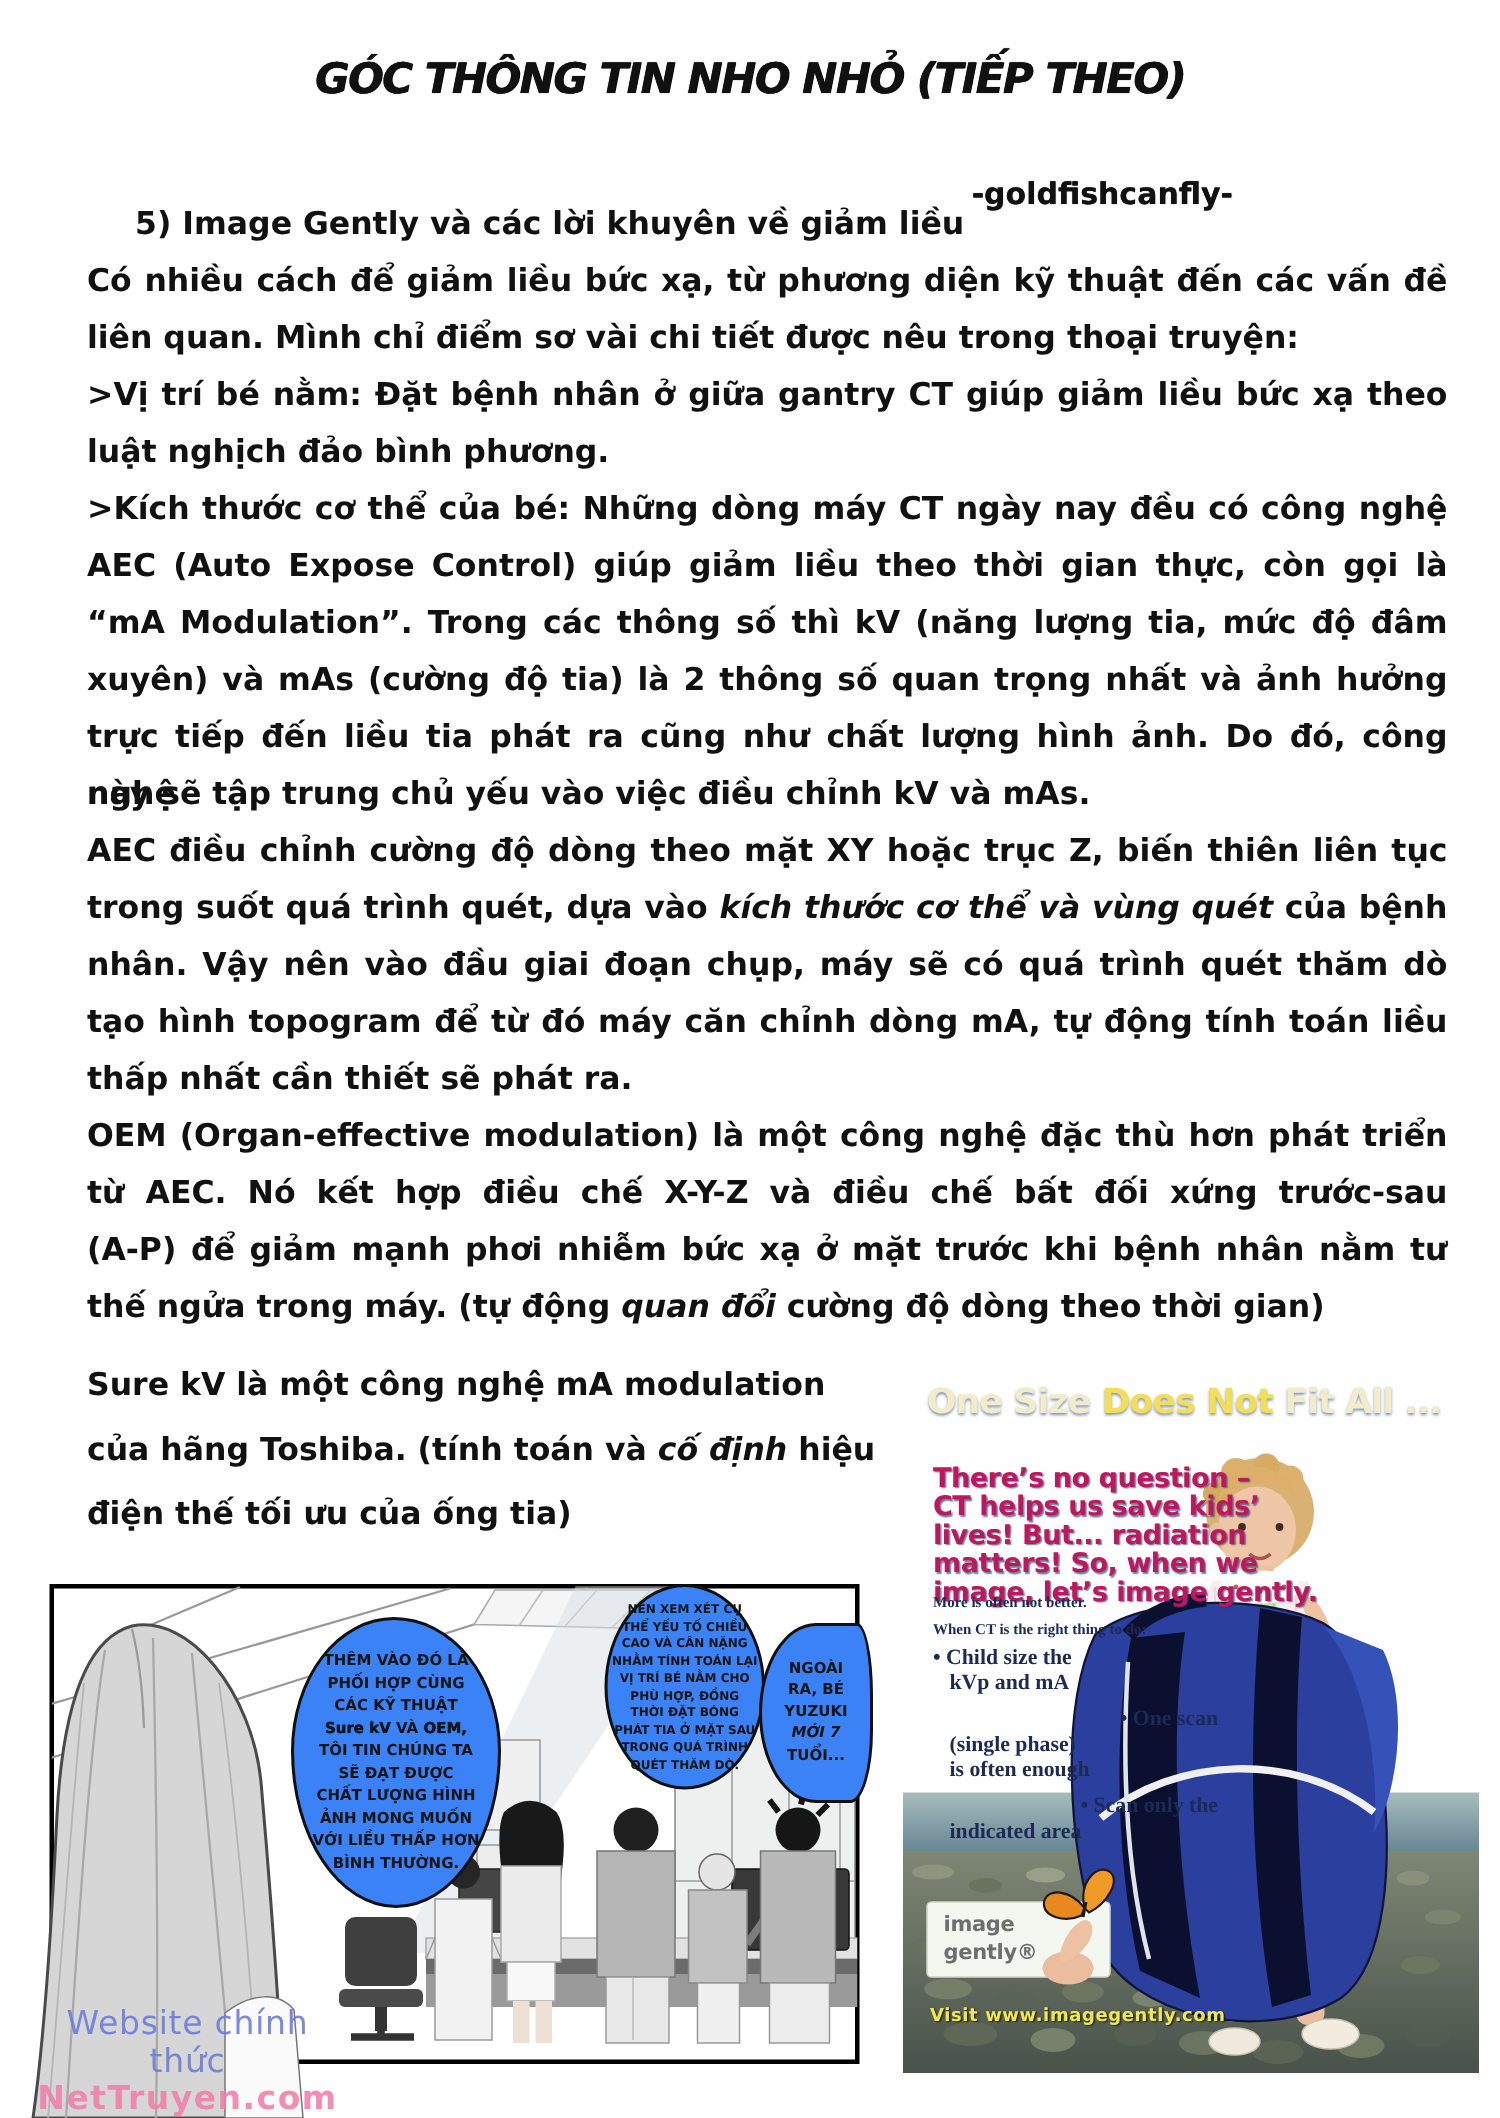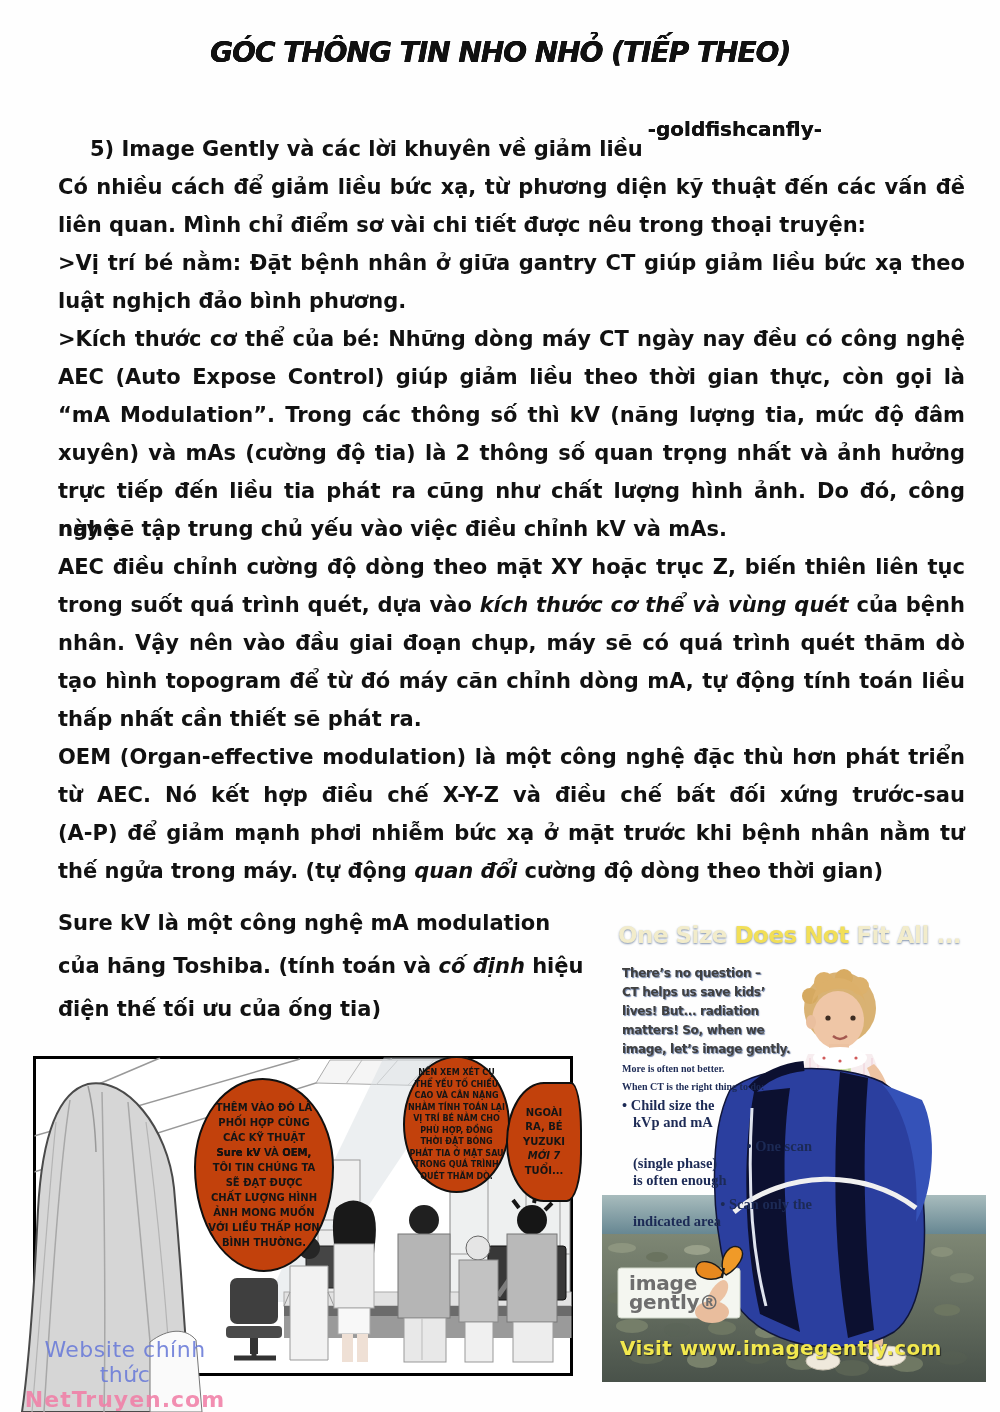--- a/index.html
+++ b/index.html
@@ -27,39 +27,39 @@
 
   
   .poster{position:absolute;left:602px;top:912px;width:384px;height:470px;
     background:linear-gradient(180deg,#4c9fd3 0%,#5fadd e0 0%,#5fadde 40%,#7cbce2 58%,#9cc4d8 62%);
     overflow:hidden;}
   .poster svg{position:absolute;left:0;top:0;}
   .p-head{position:absolute;top:10px;left:16px;width:360px;font-size:23px;font-weight:bold;
     letter-spacing:-.5px;text-shadow:0 1px 2px rgba(30,60,110,.55);color:#f2eccb;white-space:nowrap;}
   .c-y{color:#f2df57;}
   .c-cream{color:#f2eccb;}
-  .p-intro{position:absolute;top:52px;left:20px;width:220px;font-size:12px;font-weight:bold;
-    color:#404040;line-height:19px;text-shadow:1px 1px 1px rgba(25,55,115,.65);letter-spacing:-.3px;}
+  .p-intro{position:absolute;top:64px;left:20px;width:220px;font-size:18px;font-weight:bold;
+    color:#be185d;line-height:19px;text-shadow:1px 1px 1px rgba(25,55,115,.65);letter-spacing:-.3px;}
   .p-intro .ln{white-space:nowrap;}
   .p-advice{position:absolute;top:148px;left:20px;width:200px;
     font-family:"Liberation Serif",serif;font-size:10px;font-weight:bold;color:#1c2a55;line-height:18px;}
   .p-advice .ln{white-space:nowrap;}
   .p-bullets{position:absolute;top:185px;left:20px;width:190px;
     font-family:"Liberation Serif",serif;font-size:14.5px;font-weight:bold;color:#1c2a55;line-height:17px;}
   .p-bullets .ln{white-space:nowrap;}
   .p-bullets .ind{padding-left:11px;}
   .p-bullets .gap{margin-top:7px;text-align:right;}
-  .logo-text{position:absolute;top:362px;left:27px;font-size:20px;font-weight:bold;
+  .logo-text{position:absolute;top:362px;left:27px;font-size:14px;font-weight:bold;
     color:#6e6e6e;line-height:19px;letter-spacing:-.2px;}
-  .p-visit{position:absolute;top:424px;left:18px;font-size:20px;font-weight:bold;
+  .p-visit{position:absolute;top:424px;left:18px;font-size:12px;font-weight:bold;
     color:#f2e84e;letter-spacing:.4px;text-shadow:1px 1px 1px rgba(0,0,0,.6);white-space:nowrap;}
 
   
   .manga{position:absolute;left:0;top:1040px;width:600px;height:372px;}
-  .bubble{position:absolute;background:#c2410c;border:2.5px solid #101010;border-radius:50%;
+  .bubble{position:absolute;background:#3b82f6;border:2.5px solid #101010;border-radius:50%;
     display:flex;flex-direction:column;justify-content:center;align-items:center;
     font-weight:bold;text-align:center;color:#151515;z-index:3;}
   .bubble .ln{white-space:nowrap;}
   .bubble1{left:194px;top:1078px;width:136px;height:190px;font-size:10px;line-height:15px;border-radius:49% 51% 50% 50%/46% 46% 54% 54%;}
   .bubble2{left:403px;top:1056px;width:103px;height:133px;font-size:8px;line-height:11.5px;}
   .bubble3{left:506px;top:1082px;width:72px;height:116px;font-size:10px;line-height:14.5px;border-radius:50% 14% 20% 50%/50% 40% 40% 50%;}
 
   
   .watermark{position:absolute;left:20px;top:1337px;width:210px;text-align:center;z-index:5;}
   .wm1{font-size:22px;font-weight:normal;color:rgba(108,124,216,.9);letter-spacing:.5px;text-align:center;}

